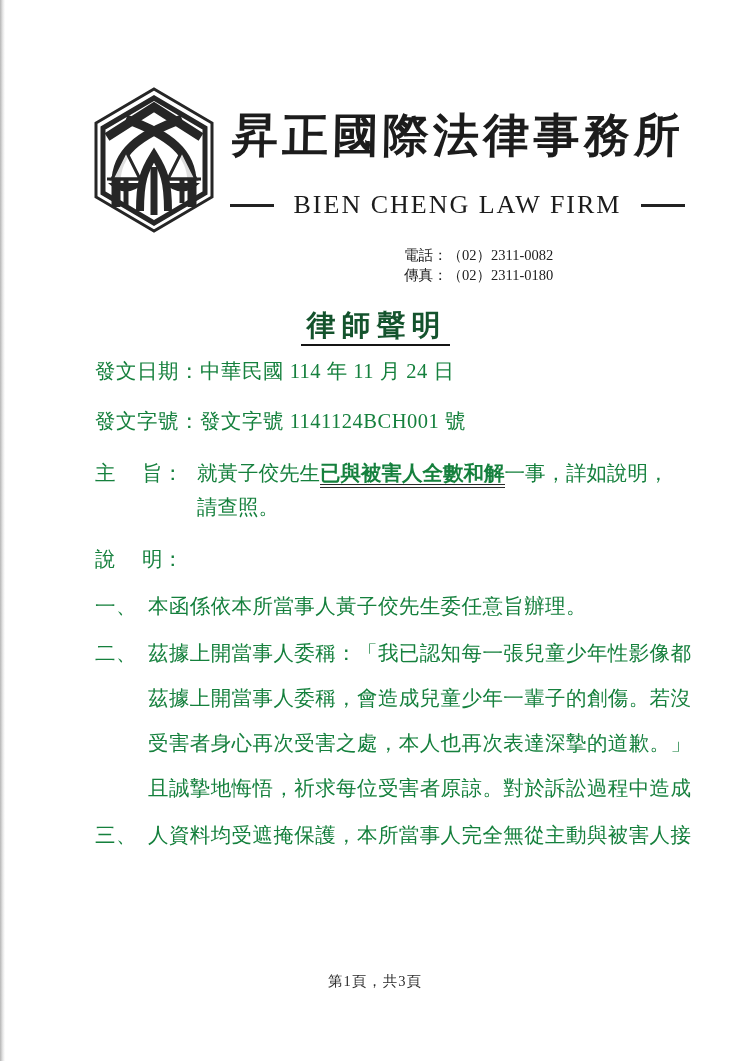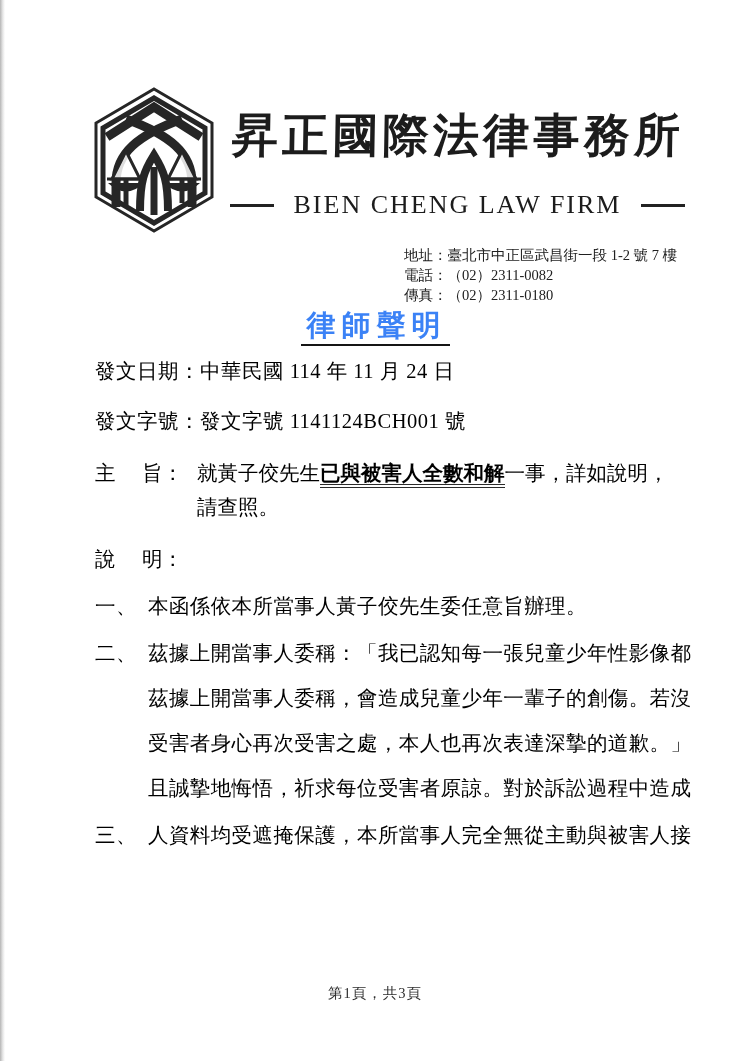--- a/index.html
+++ b/index.html
@@ -29,42 +29,42 @@
   }
   .dash-line { width:56px; height:3px; background:#222; }
   .address {
     position:absolute; left:404px; top:245px;
     font-size:14.5px; line-height:20px; color:#202020; white-space:nowrap;
   }
   
   .doc-title {
     position:absolute; left:0; top:306px; width:100%;
     text-align:center; font-size:29px; font-weight:700;
-    letter-spacing:6px; color:#3b82f6;
+    letter-spacing:6px; color:#14532d;
   }
   .doc-title .underl { border-bottom:2px solid #151515; padding:0 3px 3px 6px; }
   
-  .content { position:absolute; left:95px; top:356px; width:597px; font-size:20.5px; color:#000000; }
+  .content { position:absolute; left:95px; top:356px; width:597px; font-size:20.5px; color:#15803d; }
   .meta { line-height:30px; margin-bottom:20px; letter-spacing:0.5px; white-space:nowrap; }
   .hang { position:relative; padding-left:102px; }
   .hang-label {
     position:absolute; left:0; top:0; width:88px;
     display:flex; justify-content:space-between; line-height:34px;
   }
   .subject { margin-bottom:18px; }
   .subject-line { line-height:34px; white-space:nowrap;font-family:Liberation Serif, serif; }
   .emph { font-weight:700; border-bottom:4px double #2a2a2a; }
   .explain { position:relative; height:34px; margin-bottom:8px; }
   .item { position:relative; padding-left:53px; margin-bottom:2px; }
   .item-no { position:absolute; left:0; top:0; line-height:45px; letter-spacing:0.4px; }
   .item-line { line-height:45px; letter-spacing:0.4px; white-space:nowrap; }
   
   .page-footer {
     position:absolute; left:0; top:972px; width:100%;
-    text-align:center; font-size:14.5px; color:#2e2e2e; letter-spacing:1px;margin-top:12px;
+    text-align:center; font-size:14.5px; color:#2e2e2e; letter-spacing:1px;
   }
 </style>
 </head>
 <body>
 
 <div class="page">
   <div class="scan-edge"></div>
 
   <div class="logo">
     <svg width="124" height="148" viewBox="0 0 124 146" fill="none" xmlns="http://www.w3.org/2000/svg">
@@ -87,21 +87,20 @@
   </div>
 
   <div class="firm-zh">昇正國際法律事務所</div>
   <div class="firm-en-row">
     <span class="dash-line"></span>
     <span class="firm-en">BIEN CHENG LAW FIRM</span>
     <span class="dash-line"></span>
   </div>
 
   <div class="address">
-    <div>地址：臺北市中正區武昌街一段 1-2 號 7 樓</div>
     <div>電話：（02）2311-0082</div>
     <div>傳真：（02）2311-0180</div>
   </div>
 
   <div class="doc-title">
     <span class="underl">律師聲明</span>
   </div>
 
   <div class="content">
     <div class="meta">發文日期：中華民國 114 年 11 月 24 日</div>

